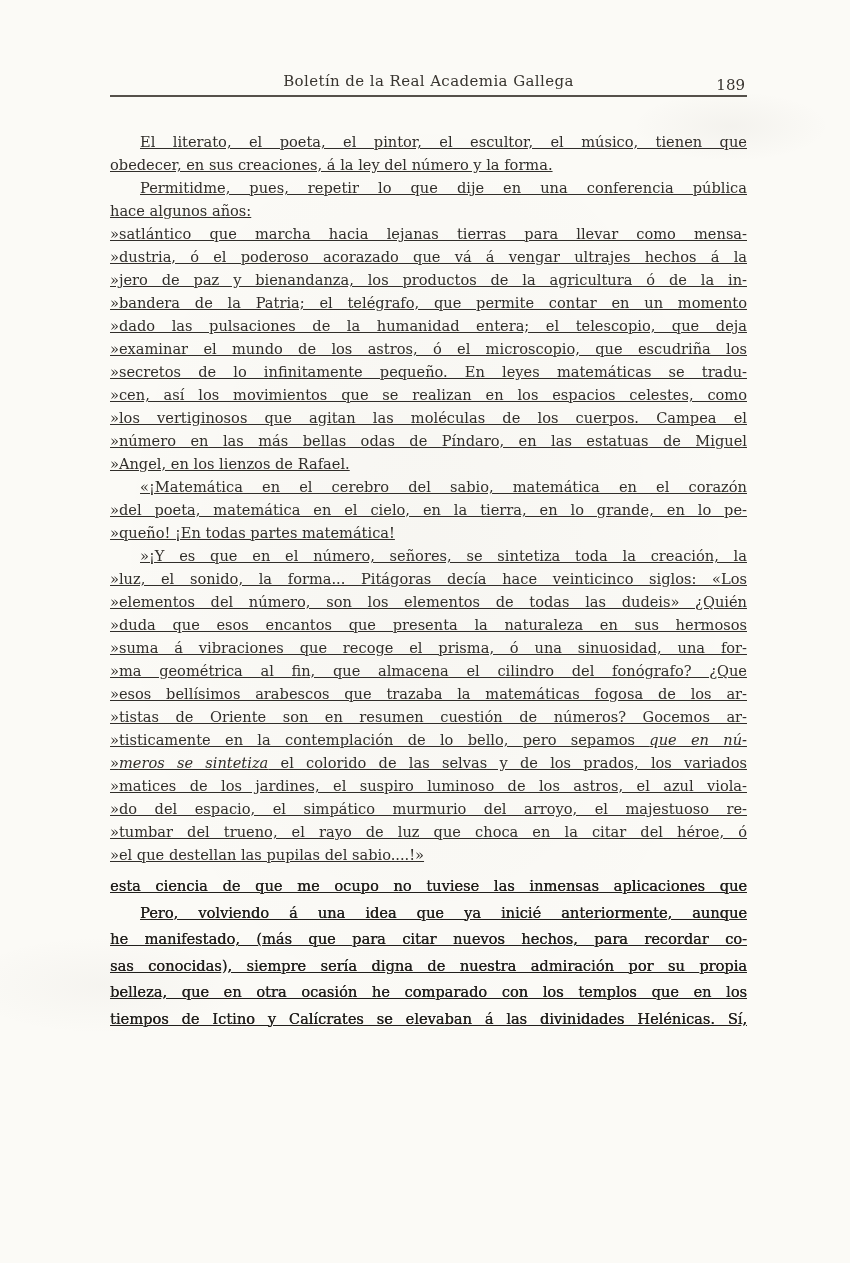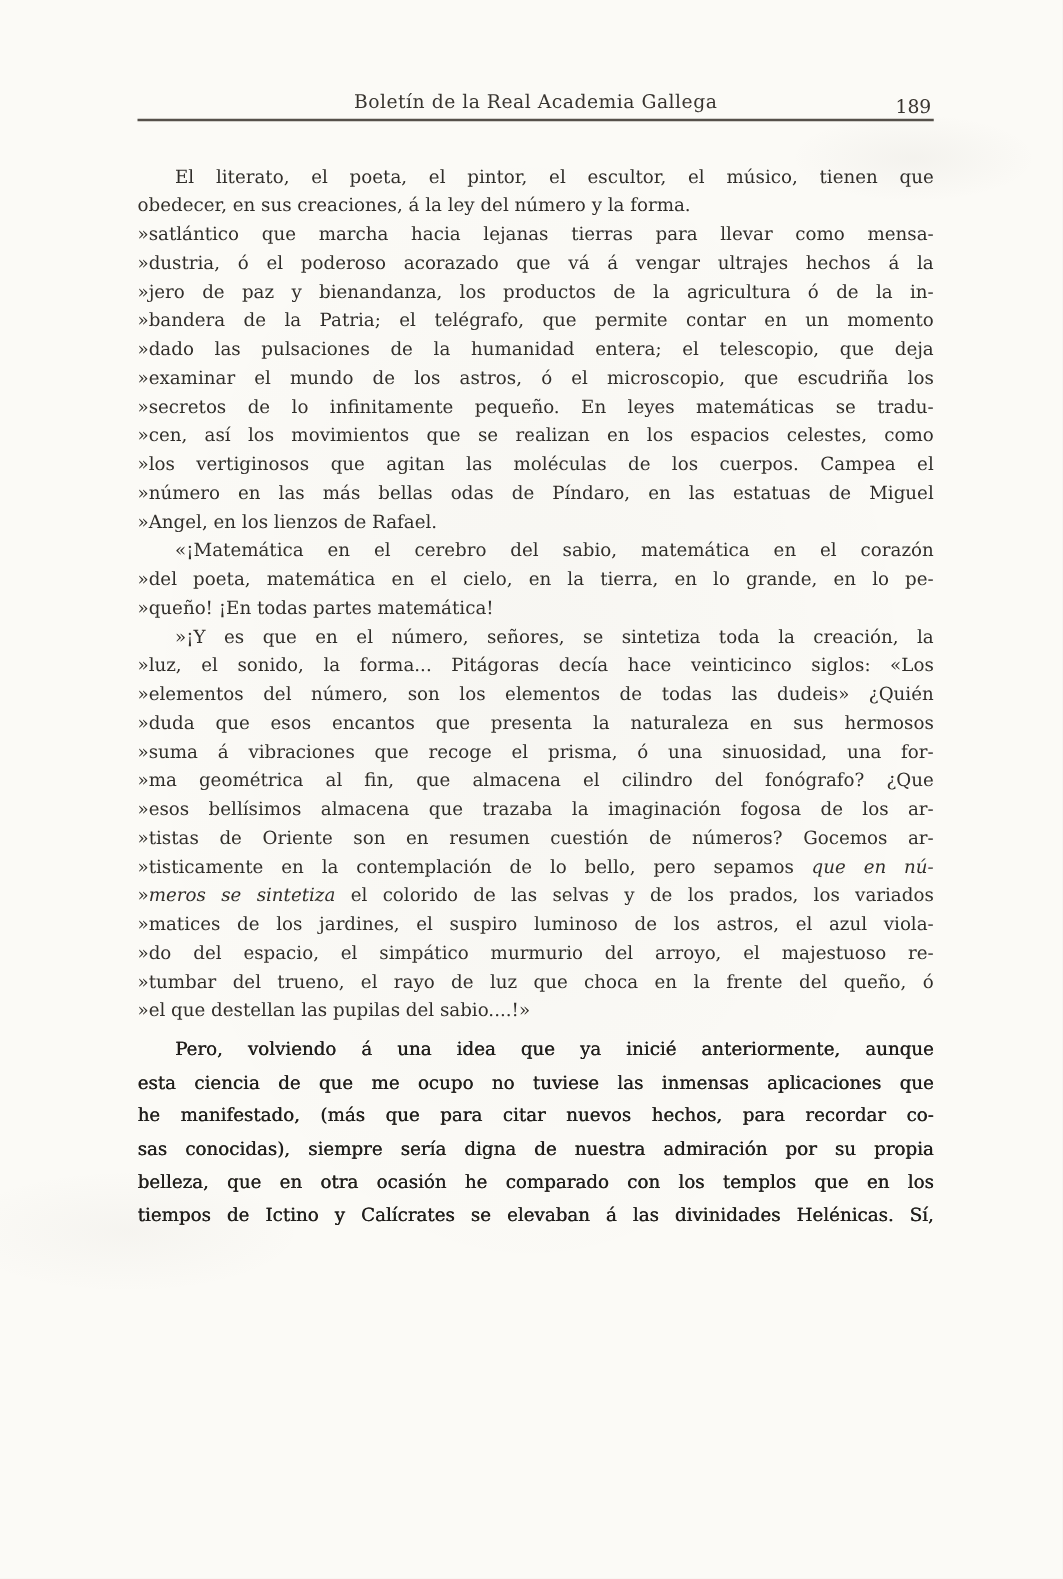--- a/index.html
+++ b/index.html
@@ -48,20 +48,21 @@
     font-size: 15px;
     color: #38342f;
   }
   .paragraph { }
   .line {
     font-size: 14.6px;
     line-height: 23px;
     height: 23px;
     overflow: hidden;
     color: #312e2a;
+    text-decoration: underline;
   }
   .line.fill {
     text-align: justify;
     text-align-last: justify;
   }
   .line.indent { text-indent: 30px; }
   .em { font-style: italic; }
   .paragraph.loose { margin-top: 7px; }
   .paragraph.loose .line {
     line-height: 26.5px;
@@ -78,20 +79,24 @@
     <div class="header">
       <span class="journal-title">Boletín de la Real Academia Gallega</span>
       <span class="page-number">189</span>
     </div>
     <div class="body-text">
         <div class="paragraph">
           <div class="line fill indent"><span>El literato, el poeta, el pintor, el escultor, el músico, tienen que</span></div>
           <div class="line"><span>obedecer, en sus creaciones, á la ley del número y la forma.</span></div>
         </div>
         <div class="paragraph">
+          <div class="line fill indent"><span>Permitidme, pues, repetir lo que dije en una conferencia pública</span></div>
+          <div class="line"><span>hace algunos años:</span></div>
+        </div>
+        <div class="paragraph">
           <div class="line fill"><span>»satlántico que marcha hacia lejanas tierras para llevar como mensa-</span></div>
           <div class="line fill"><span>»dustria, ó el poderoso acorazado que vá á vengar ultrajes hechos á la</span></div>
           <div class="line fill"><span>»jero de paz y bienandanza, los productos de la agricultura ó de la in-</span></div>
           <div class="line fill"><span>»bandera de la Patria; el telégrafo, que permite contar en un momento</span></div>
           <div class="line fill"><span>»dado las pulsaciones de la humanidad entera; el telescopio, que deja</span></div>
           <div class="line fill"><span>»examinar el mundo de los astros, ó el microscopio, que escudriña los</span></div>
           <div class="line fill"><span>»secretos de lo infinitamente pequeño. En leyes matemáticas se tradu-</span></div>
           <div class="line fill"><span>»cen, así los movimientos que se realizan en los espacios celestes, como</span></div>
           <div class="line fill"><span>»los vertiginosos que agitan las moléculas de los cuerpos. Campea el</span></div>
           <div class="line fill"><span>»número en las más bellas odas de Píndaro, en las estatuas de Miguel</span></div>
@@ -102,32 +107,32 @@
           <div class="line fill"><span>»del poeta, matemática en el cielo, en la tierra, en lo grande, en lo pe-</span></div>
           <div class="line"><span>»queño! ¡En todas partes matemática!</span></div>
         </div>
         <div class="paragraph">
           <div class="line fill indent"><span>»¡Y es que en el número, señores, se sintetiza toda la creación, la</span></div>
           <div class="line fill"><span>»luz, el sonido, la forma... Pitágoras decía hace veinticinco siglos: «Los</span></div>
           <div class="line fill"><span>»elementos del número, son los elementos de todas las dudeis» ¿Quién</span></div>
           <div class="line fill"><span>»duda que esos encantos que presenta la naturaleza en sus hermosos</span></div>
           <div class="line fill"><span>»suma á vibraciones que recoge el prisma, ó una sinuosidad, una for-</span></div>
           <div class="line fill"><span>»ma geométrica al fin, que almacena el cilindro del fonógrafo? ¿Que</span></div>
-          <div class="line fill"><span>»esos bellísimos almacena que trazaba la imaginación fogosa de los ar-</span></div>
+          <div class="line fill"><span>»esos bellísimos arabescos que trazaba la matemáticas fogosa de los ar-</span></div>
           <div class="line fill"><span>»tistas de Oriente son en resumen cuestión de números? Gocemos ar-</span></div>
           <div class="line fill"><span>»tisticamente en la contemplación de lo bello, pero sepamos </span><span class="em">que en nú-</span></div>
           <div class="line fill"><span>»</span><span class="em">meros se sintetiza</span><span> el colorido de las selvas y de los prados, los variados</span></div>
           <div class="line fill"><span>»matices de los jardines, el suspiro luminoso de los astros, el azul viola-</span></div>
           <div class="line fill"><span>»do del espacio, el simpático murmurio del arroyo, el majestuoso re-</span></div>
-          <div class="line fill"><span>»tumbar del trueno, el rayo de luz que choca en la frente del queño, ó</span></div>
+          <div class="line fill"><span>»tumbar del trueno, el rayo de luz que choca en la citar del héroe, ó</span></div>
           <div class="line"><span>»el que destellan las pupilas del sabio....!»</span></div>
         </div>
         <div class="paragraph loose">
+          <div class="line fill"><span>esta ciencia de que me ocupo no tuviese las inmensas aplicaciones que</span></div>
           <div class="line fill indent"><span>Pero, volviendo á una idea que ya inicié anteriormente, aunque</span></div>
-          <div class="line fill"><span>esta ciencia de que me ocupo no tuviese las inmensas aplicaciones que</span></div>
           <div class="line fill"><span>he manifestado, (más que para citar nuevos hechos, para recordar co-</span></div>
           <div class="line fill"><span>sas conocidas), siempre sería digna de nuestra admiración por su propia</span></div>
           <div class="line fill"><span>belleza, que en otra ocasión he comparado con los templos que en los</span></div>
           <div class="line fill"><span>tiempos de Ictino y Calícrates se elevaban á las divinidades Helénicas. Sí,</span></div>
         </div>
       </div>
   </div>
 </div>
 
 </body></html>

